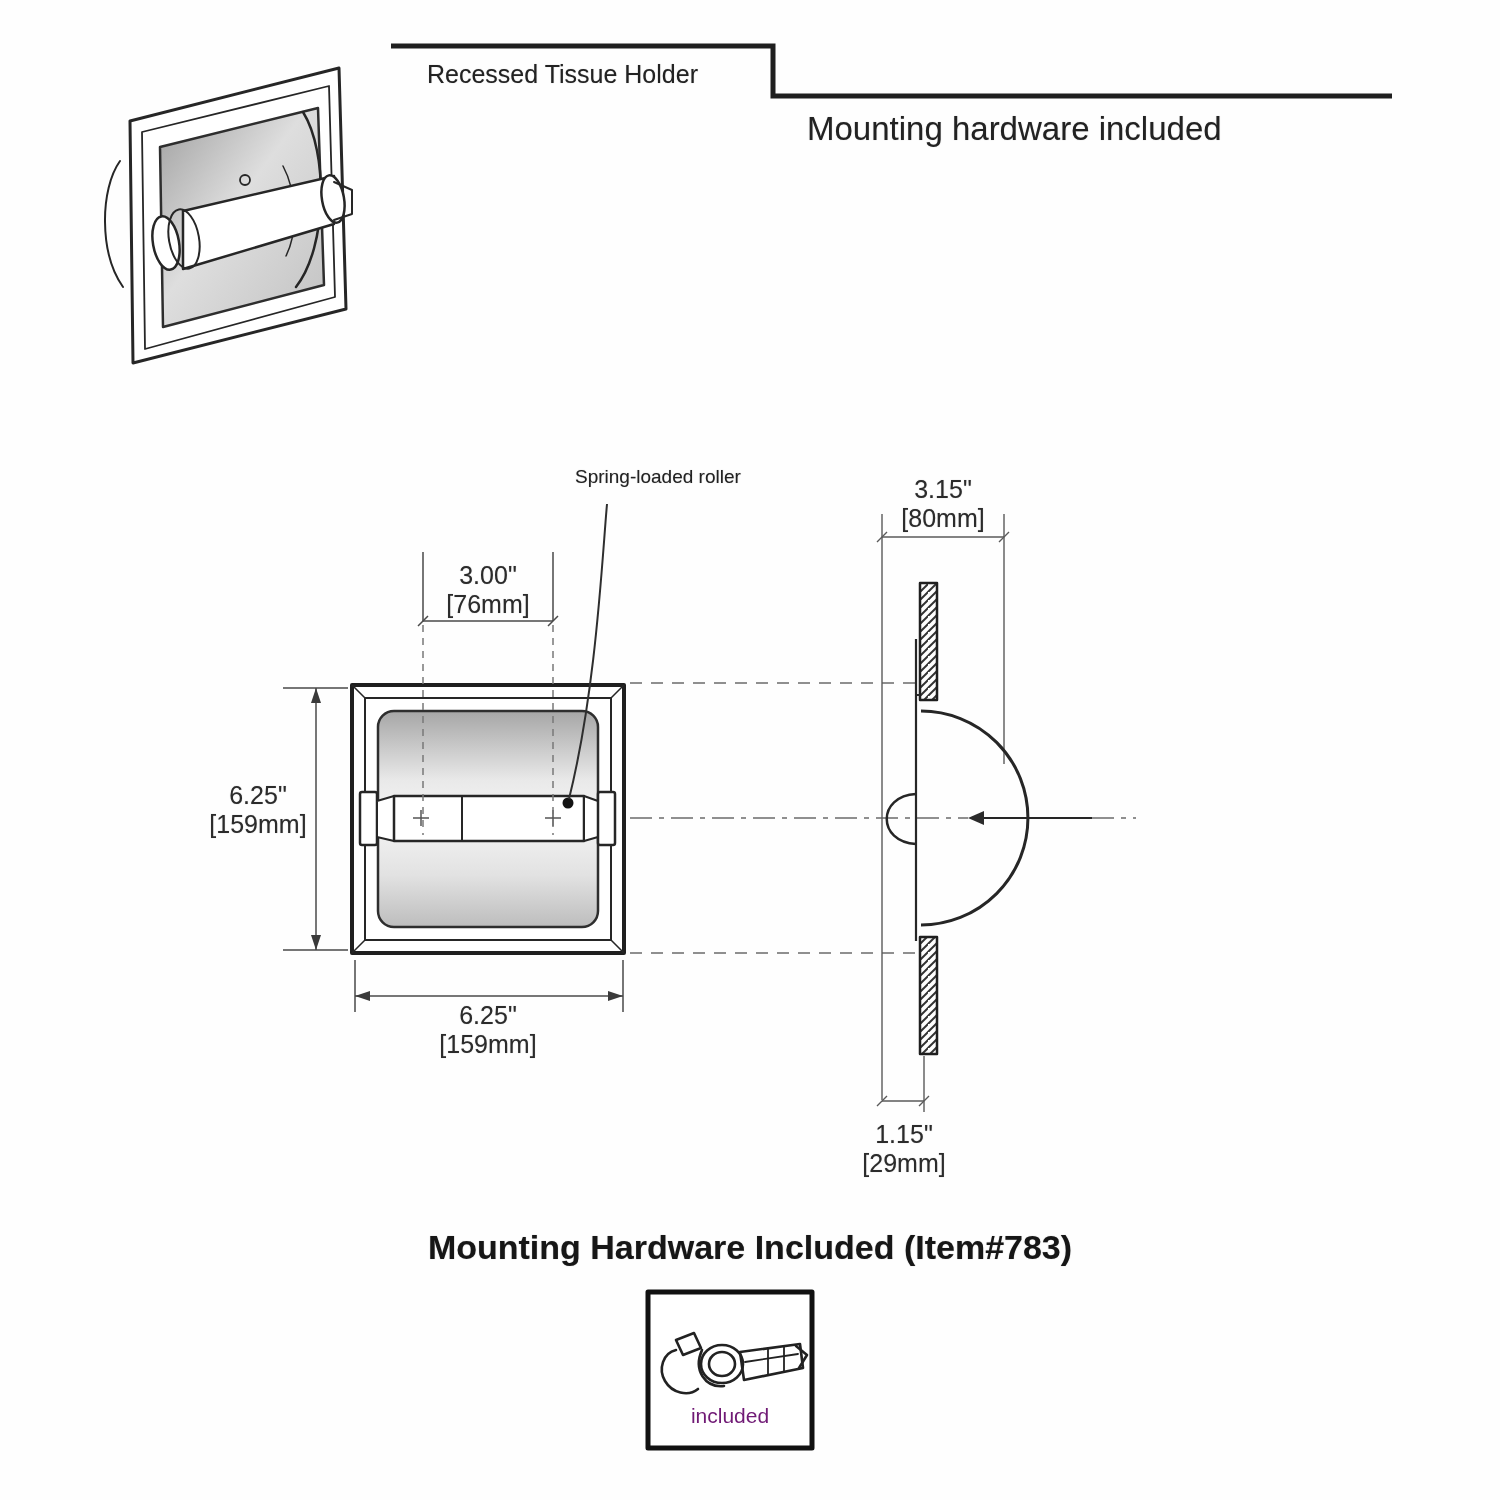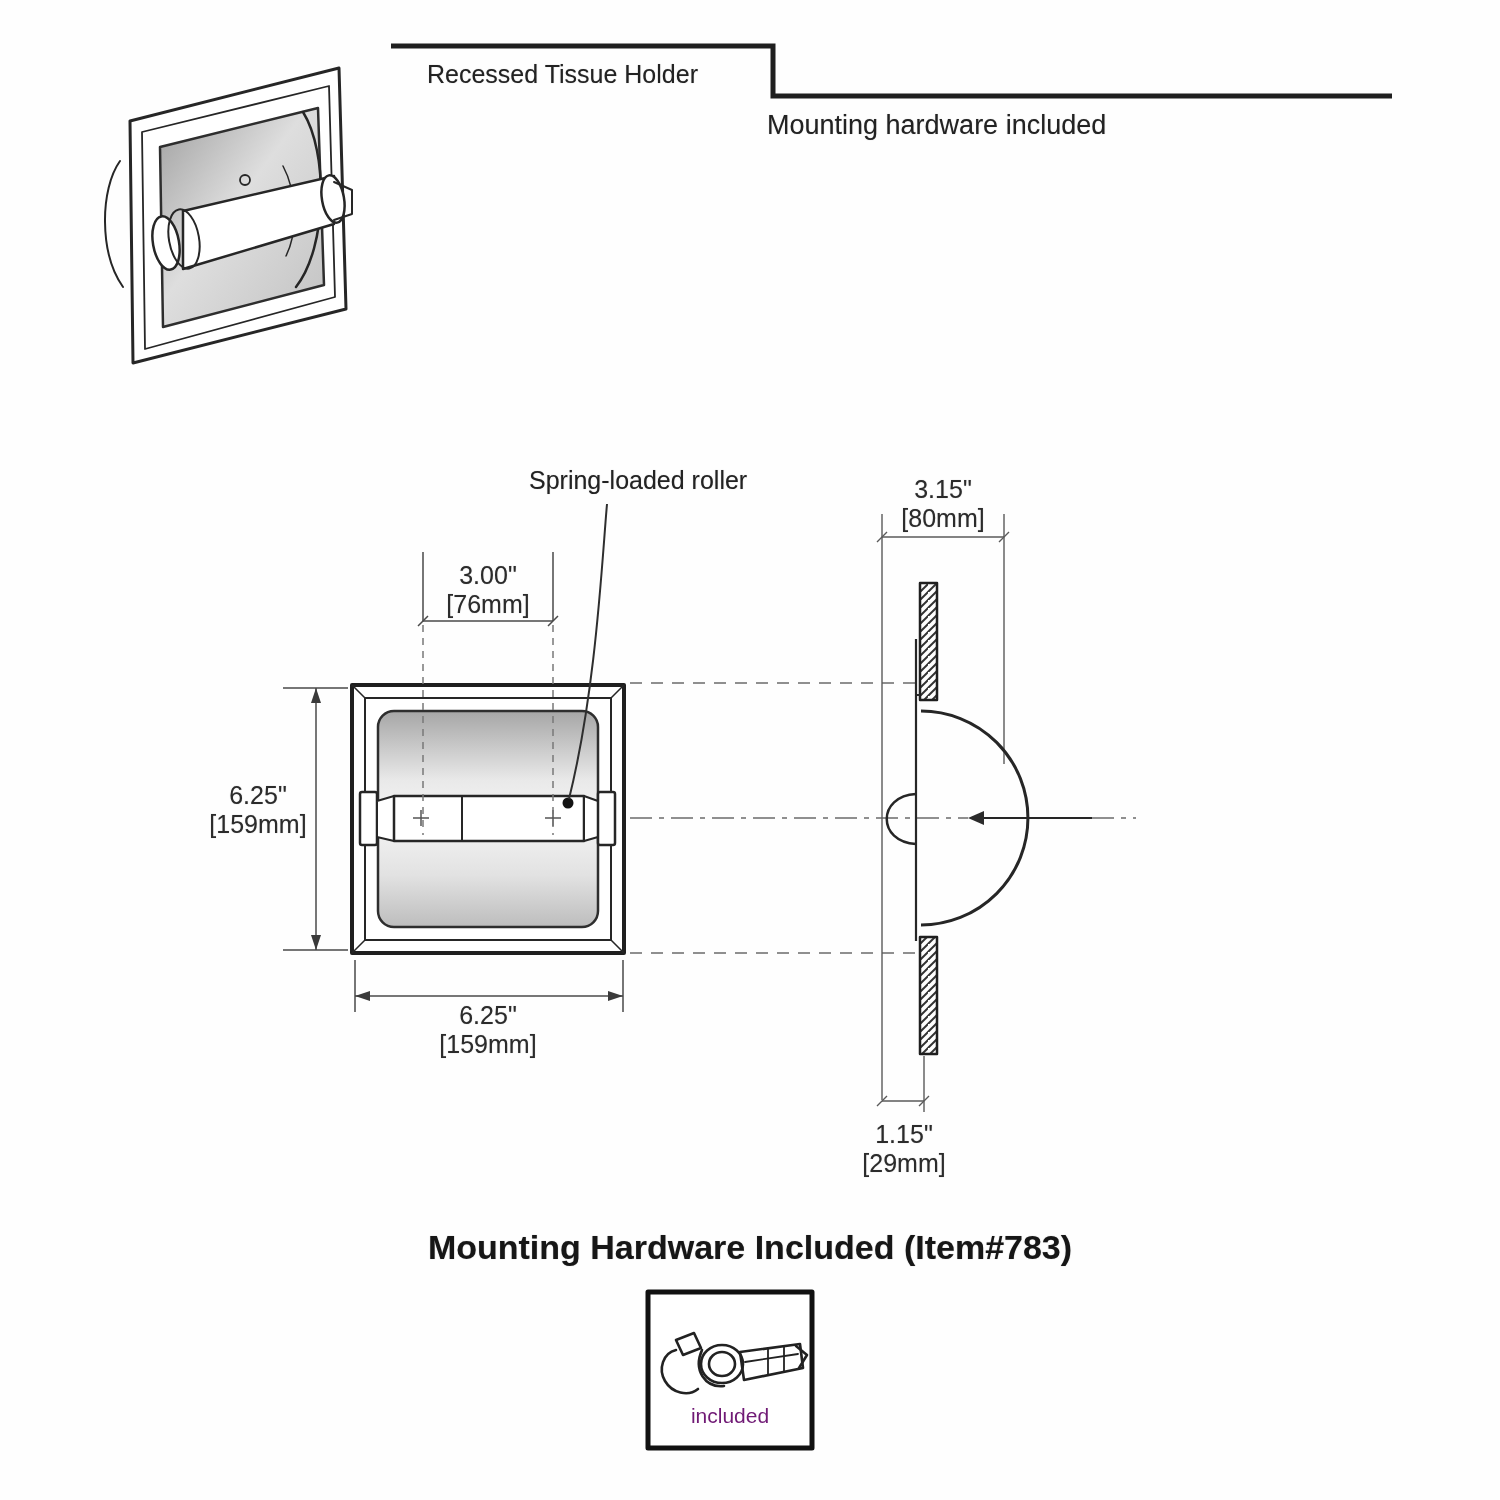--- a/index.html
+++ b/index.html
@@ -4,22 +4,22 @@
 <style>
   html,body{margin:0;padding:0;background:#ffffff;}
   .canvas{
     position:relative;width:1500px;height:1500px;background:#fefefe;
     font-family:"Liberation Sans", sans-serif;color:#1d1d1d;overflow:hidden;
   }
   .artwork{position:absolute;left:0;top:0;width:1500px;height:1500px;}
   .lbl{position:absolute;white-space:nowrap;color:#222;
        text-shadow:0 0 1px rgba(50,50,50,0.35);}
   .lbl-header{font-size:25px;}
-  .lbl-note{font-size:27px;}
-  .lbl-callout{font-size:25px;}
+  .lbl-note{font-size:33px;margin-left:40px;}
+  .lbl-callout{font-size:19px;margin-left:46px;}
   .dim{position:absolute;text-align:center;font-size:25px;line-height:29px;
        color:#2b2b2b;text-shadow:0 0 1px rgba(50,50,50,0.35);}
   .footer-title{position:absolute;left:0;top:1228px;width:1500px;text-align:center;
        font-size:34px;font-weight:bold;color:#161616;
        text-shadow:0 0 1px rgba(30,30,30,0.4);}
   .included{position:absolute;left:664px;top:1404px;width:132px;text-align:center;
        font-size:21px;color:#701a75;}
 </style>
 </head>
 <body>

